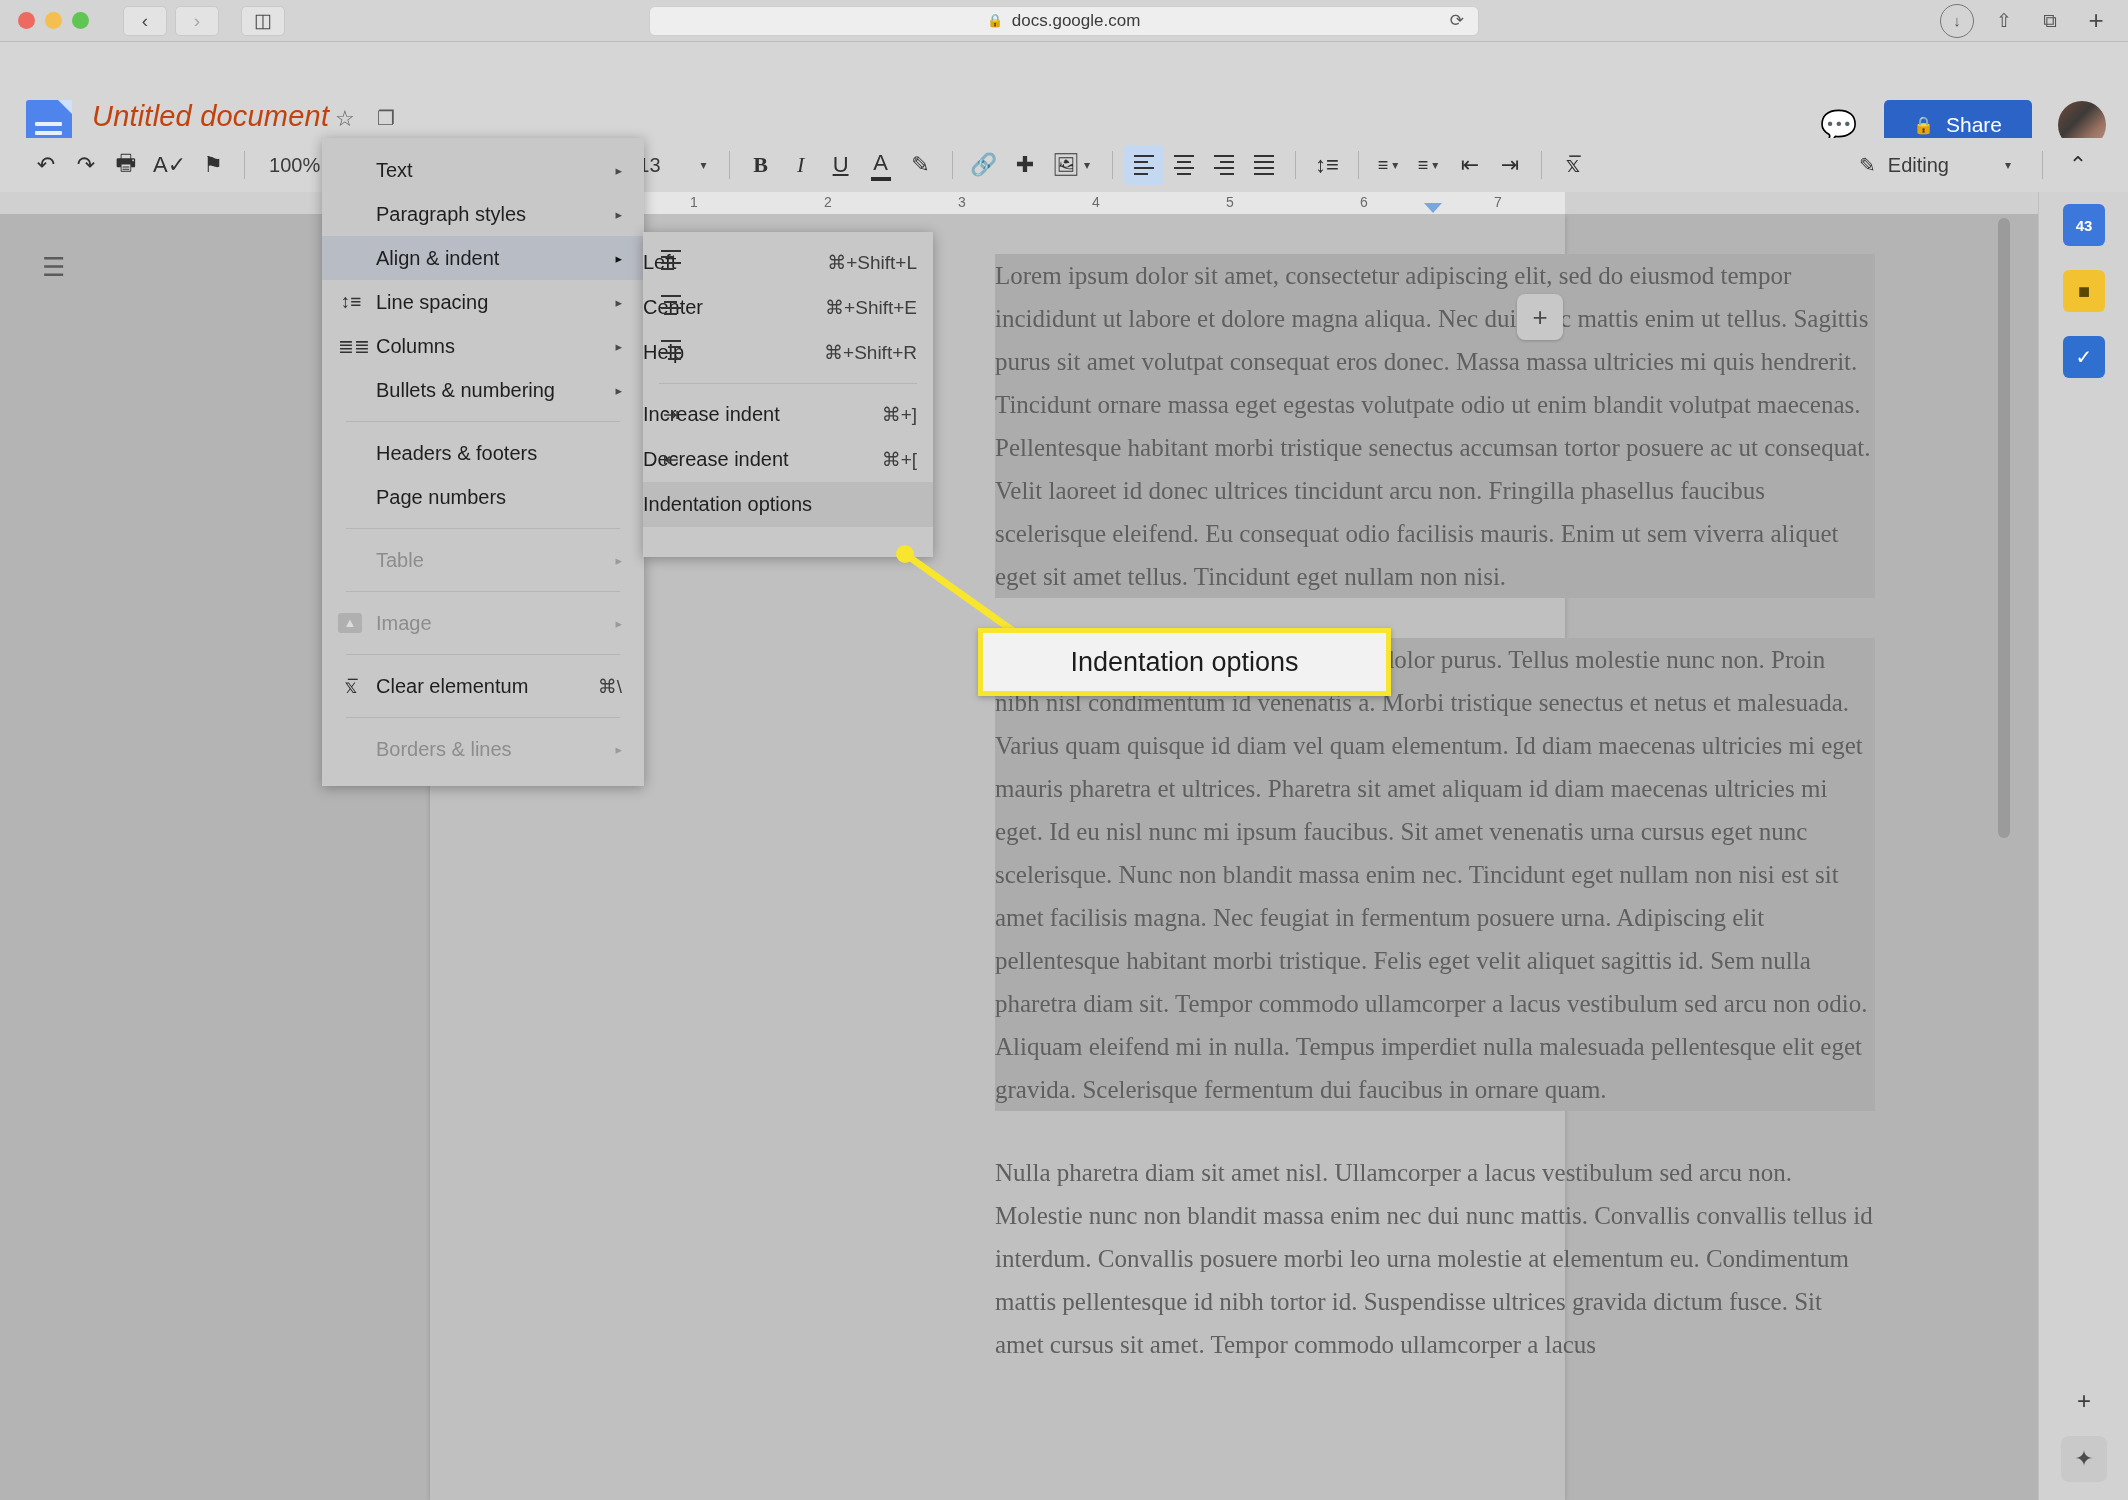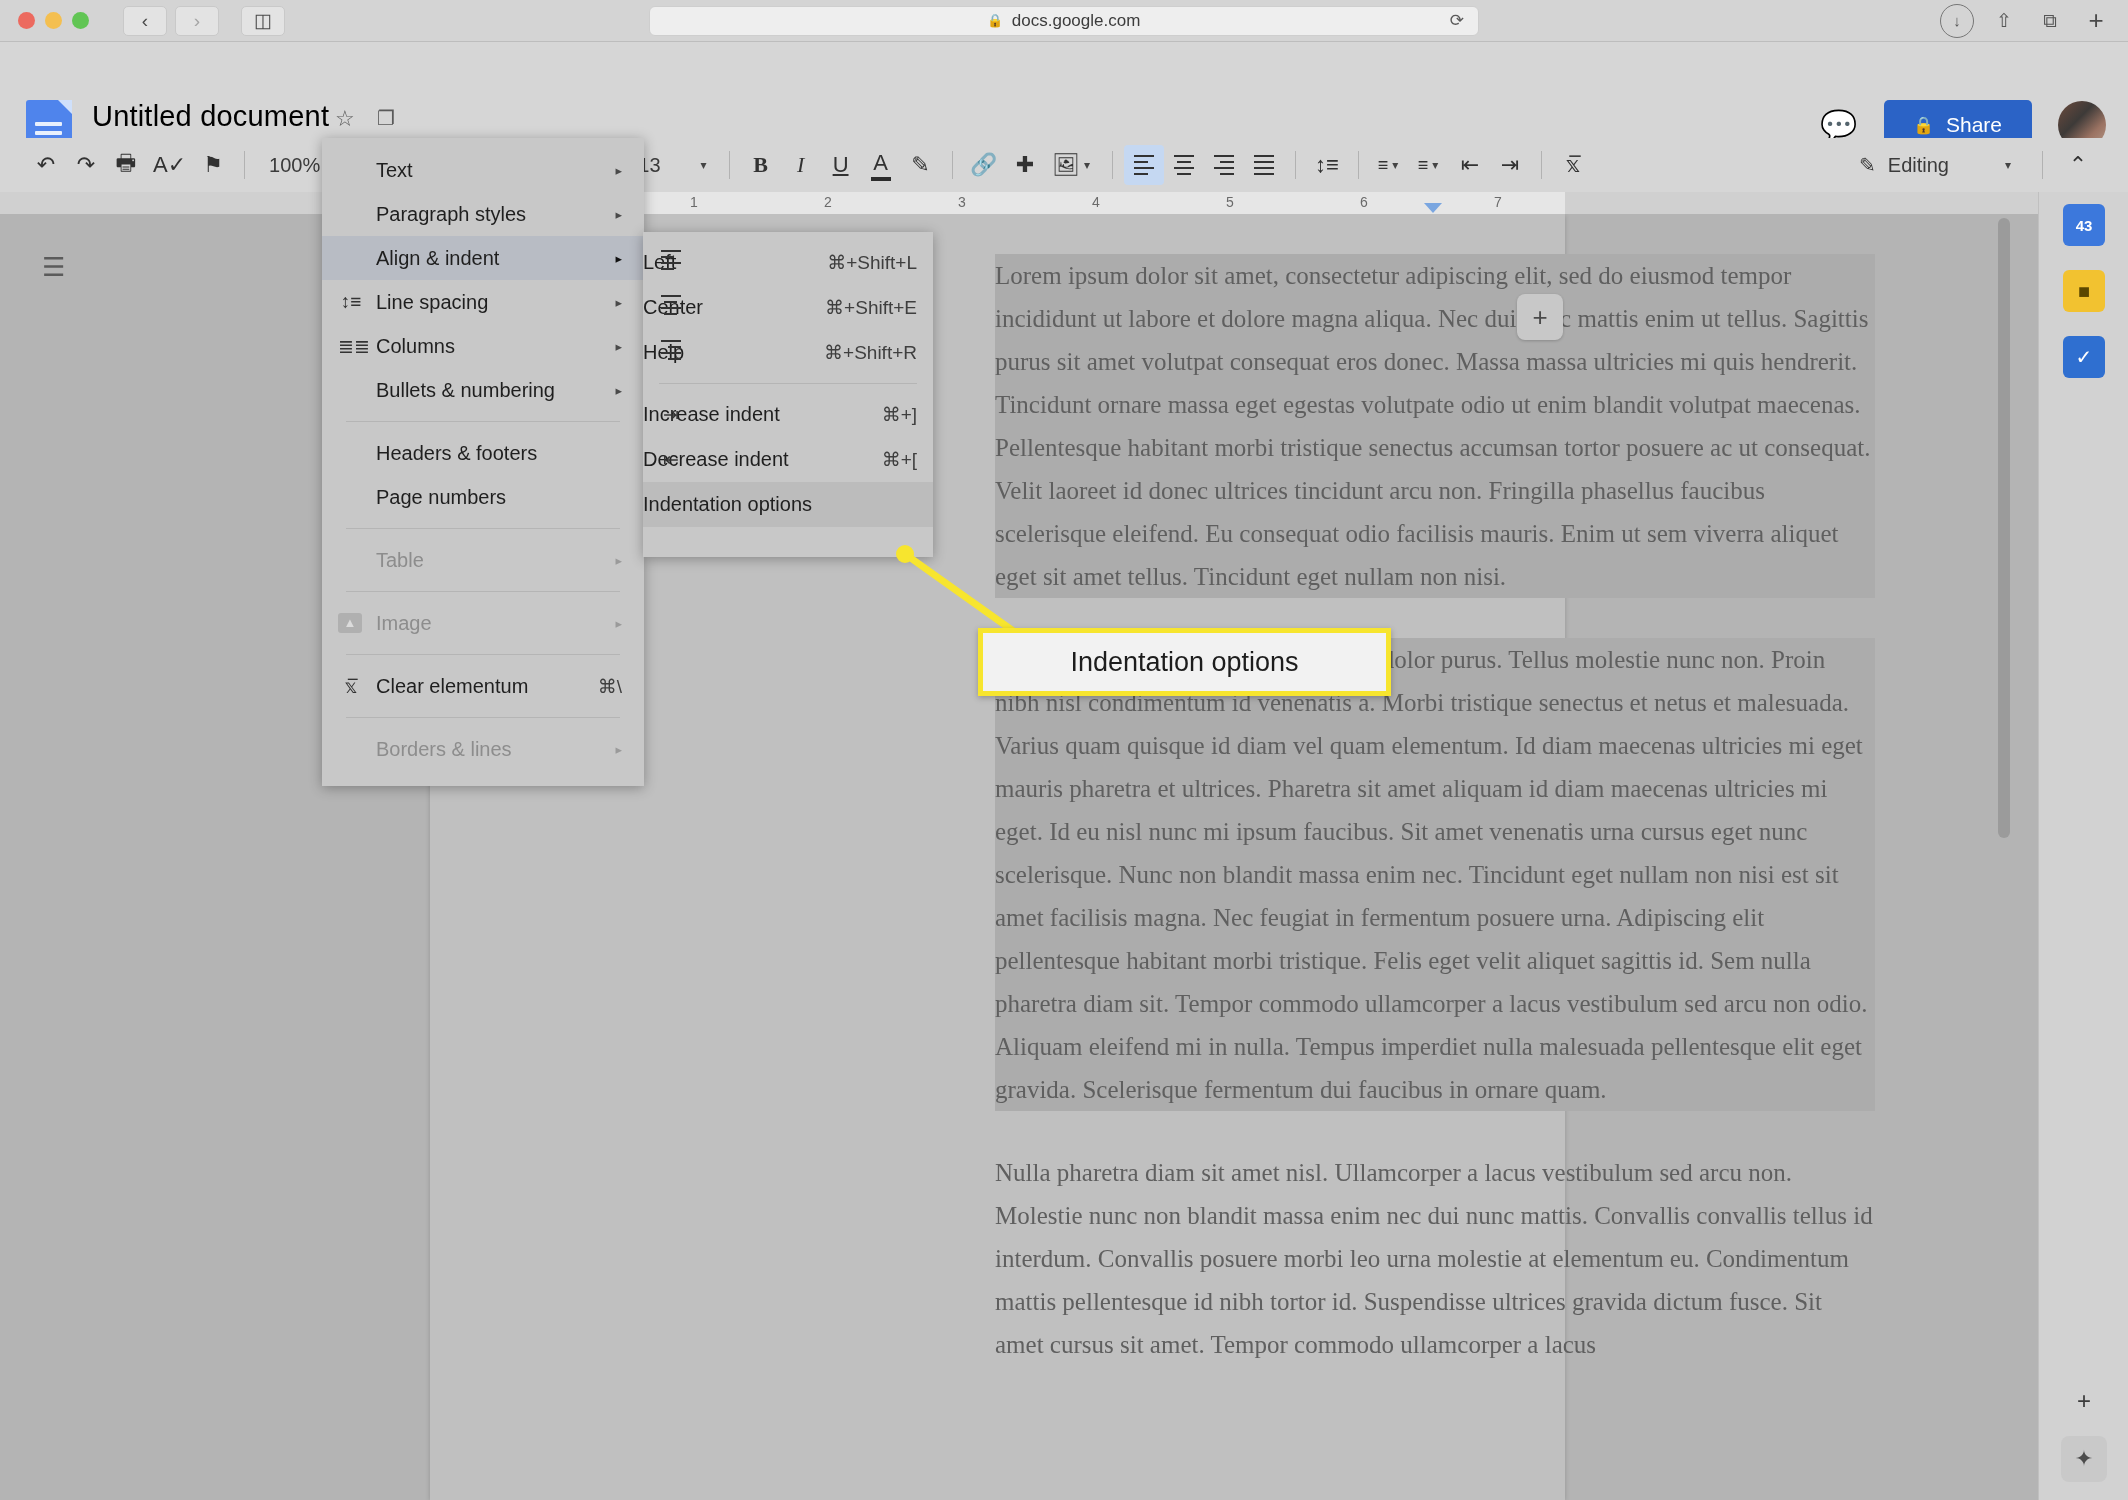--- a/index.html
+++ b/index.html
@@ -76,21 +76,21 @@
   }
   .doc-logo-lines { position: absolute; left: 9px; top: 22px; }
   .doc-logo-lines i {
     display: block; width: 27px; height: 4px; background: #e8f0fd;
     margin-bottom: 5px; border-radius: 1px;
   }
   .doc-logo-lines i:last-child { width: 18px; }
 
   .doc-title {
     position: absolute; left: 92px; top: 58px;
-    font-size: 29px; color: #000000; letter-spacing: .2px;
+    font-size: 29px; color: #c2410c; letter-spacing: .2px; font-style: italic;
   }
   .title-icon {
     position: absolute; top: 64px; font-size: 22px; color: #5a5a5a;
   }
   .star-icon { left: 335px; }
   .move-icon { left: 377px; font-size: 20px; }
 
   .menubar {
     position: absolute; left: 92px; top: 98px;
     display: flex; gap: 0; align-items: center;

